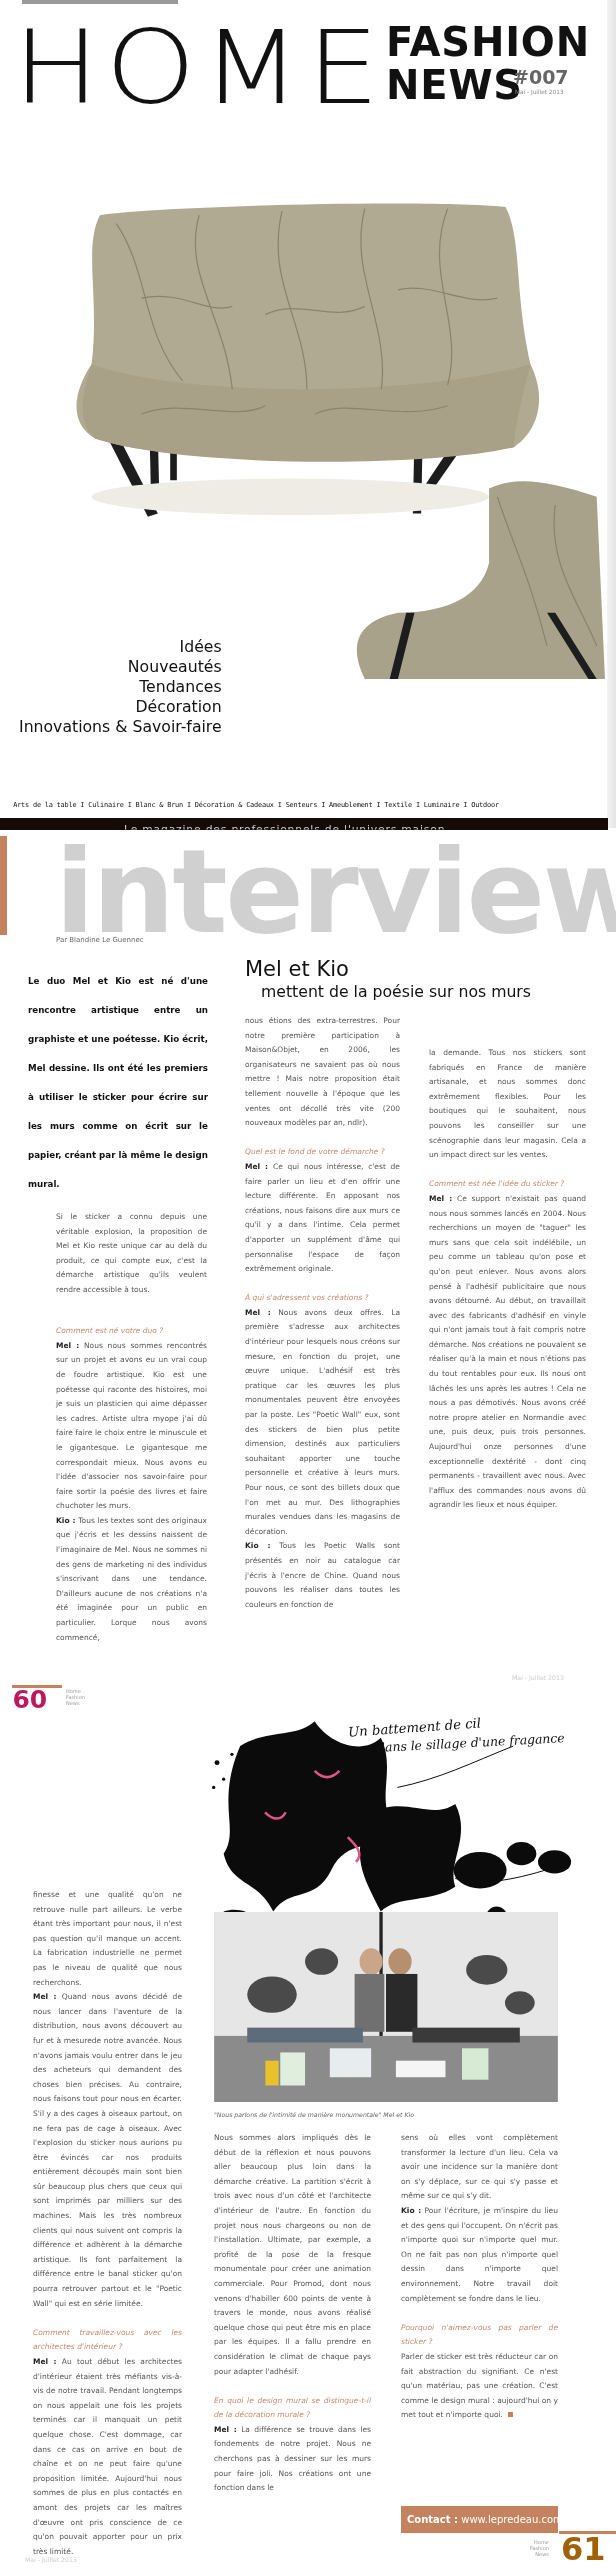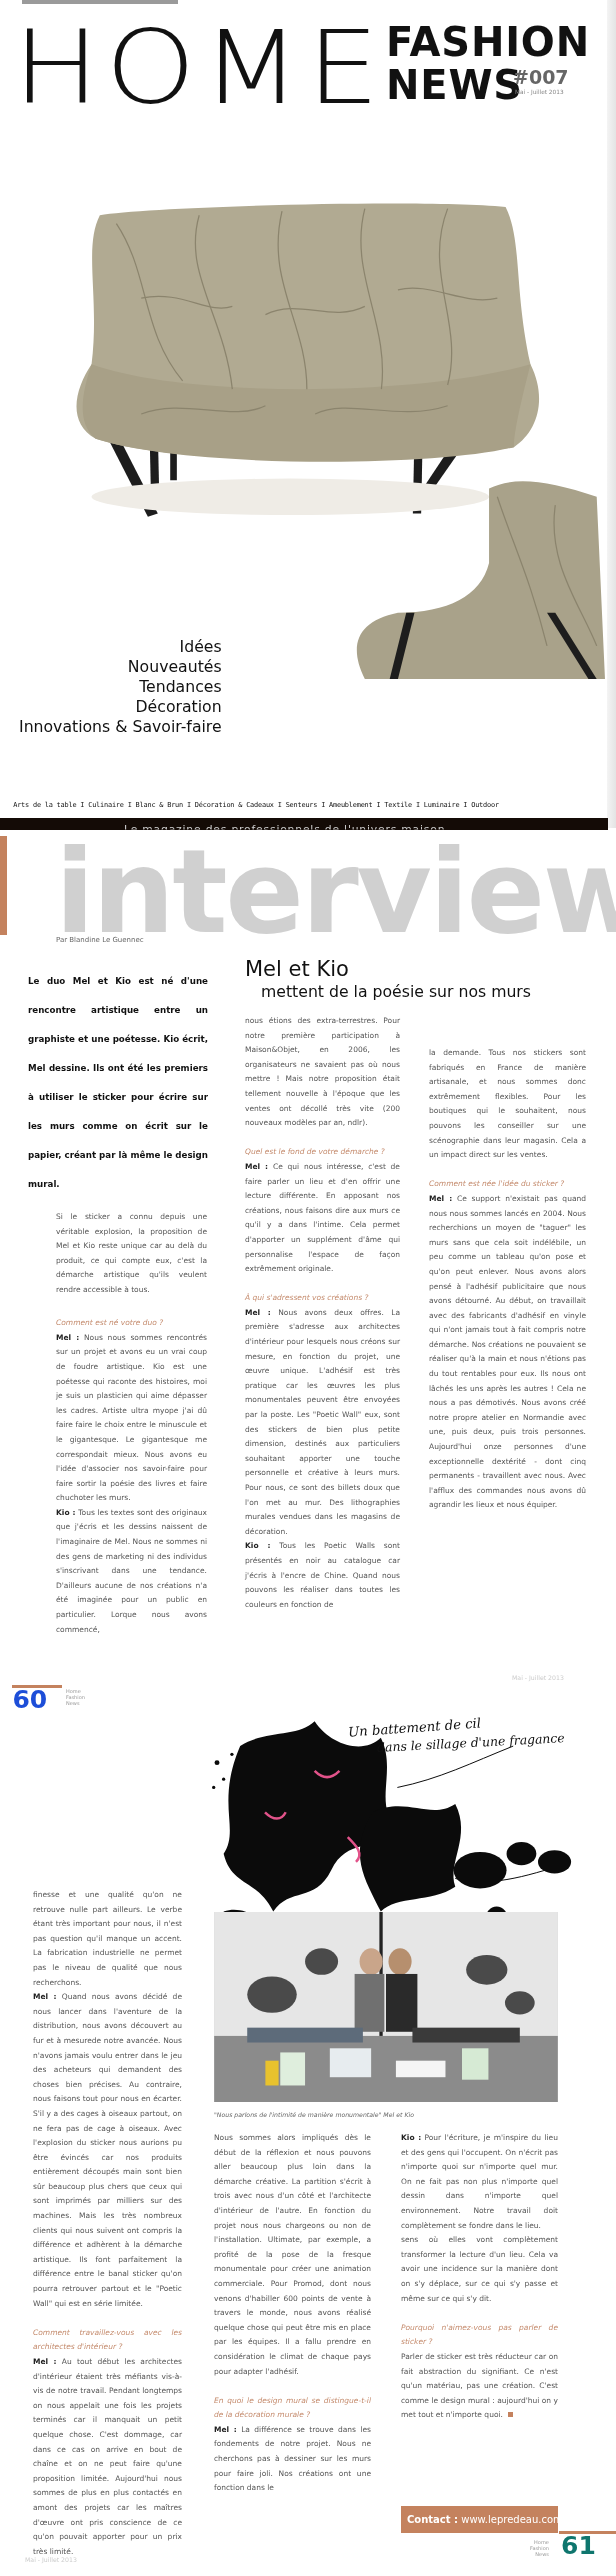--- a/index.html
+++ b/index.html
@@ -29,37 +29,37 @@
   .intro { position: absolute; left: 28px; top: 967px; width: 180px; font-family: "DejaVu Sans", sans-serif; font-weight: bold; font-size: 8.7px; line-height: 29px; color: #111; text-align: justify; }
   .headline1 { position: absolute; left: 245px; top: 959px; font-size: 21px; color: #111; line-height: 1; }
   .headline2 { position: absolute; left: 261px; top: 984px; font-size: 15.7px; color: #111; line-height: 1; }
 
   .col { position: absolute; font-size: 7.5px; line-height: 14.6px; color: #555; text-align: justify; }
   .col p { margin: 0; }
   .col .q { font-style: italic; color: #c48a6c; margin-top: 14.6px; }
   .col .spk { font-weight: bold; color: #222; }
   .col .gap { height: 14.6px; }
 
-  .foot60-num { position: absolute; left: 12.4px; top: 1687px; font-size: 25px; font-weight: bold; color: #1d4ed8; line-height: 1; text-align: right; }
+  .foot60-num { position: absolute; left: 12.4px; top: 1687px; font-size: 25px; font-weight: bold; color: #be185d; line-height: 1; text-align: right; }
   .foot60-bar { position: absolute; left: 12.4px; top: 1685px; width: 50px; height: 2.5px; background: #c4825e; }
   .foot60-logo { position: absolute; left: 66px; top: 1689px; font-size: 5px; line-height: 5.8px; color: #999; }
   .foot60-date { position: absolute; left: 512px; top: 1674px; font-size: 6.2px; color: #ccc; }
 
   
   .art { position: absolute; left: 207px; top: 1713px; width: 389px; height: 273px; }
   .art-quote1 { position: absolute; left: 348px; top: 1720px; font-family: "DejaVu Serif", serif; font-style: italic; font-size: 13.2px; color: #111; transform: rotate(-4deg); }
   .art-quote2 { position: absolute; left: 377px; top: 1735px; font-family: "DejaVu Serif", serif; font-style: italic; font-size: 12.4px; color: #111; transform: rotate(-3deg); }
   .photo { position: absolute; left: 214px; top: 1912px; width: 344px; height: 190px; background: #d8d8d8; overflow: hidden; }
   .caption { position: absolute; left: 214px; top: 2111px; font-size: 6.2px; font-style: italic; color: #666; }
 
   .contact-box { position: absolute; left: 401px; top: 2506px; width: 157px; height: 27px; background: #c4825e; }
   .contact-text { position: absolute; left: 407px; top: 2514px; font-size: 10px; color: #fff; white-space: nowrap; }
   .contact-text b { font-weight: bold; }
   .foot61-bar { position: absolute; left: 559px; top: 2531px; width: 58px; height: 2.5px; background: #c4825e; }
-  .foot61-num { position: absolute; left: 561px; top: 2533px; font-size: 25px; font-weight: bold; color: #0f766e; line-height: 1; }
+  .foot61-num { position: absolute; left: 561px; top: 2533px; font-size: 32px; font-weight: bold; color: #a16207; line-height: 1; }
   .foot61-logo { position: absolute; left: 530px; top: 2540px; font-size: 5px; line-height: 5.8px; color: #999; text-align: right; }
   .foot61-date { position: absolute; left: 25px; top: 2556px; font-size: 6.2px; color: #ccc; }
   .endmark { display: inline-block; width: 5px; height: 5px; background: #c4825e; margin-left: 5px; }
 </style>
 </head>
 <body>
 
 <section id="cover">
   <div class="topstrip"></div>
   <div class="rightedge"></div>
@@ -121,21 +121,21 @@
 <div class="orange-tab"></div>
 <div class="interview-word">interview</div>
 <div class="byline">Par Blandine Le Guennec</div>
 <div class="intro">Le duo Mel et Kio est né d'une rencontre artistique entre un graphiste et une poétesse. Kio écrit, Mel dessine. Ils ont été les premiers à utiliser le sticker pour écrire sur les murs comme on écrit sur le papier, créant par là même le design mural.</div>
 <div class="headline1">Mel et Kio</div>
 <div class="headline2">mettent de la poésie sur nos murs</div>
 
 <div class="col" style="left:56px; top:1210px; width:151px;">
   <p>Si le sticker a connu depuis une véritable explosion, la proposition de Mel et Kio reste unique car au delà du produit, ce qui compte eux, c'est la démarche artistique qu'ils veulent rendre accessible à tous.</p>
   <div class="gap"></div>
-  <p class="q" style="margin-top:4px">Comment est né votre duo ?</p>
+  <p class="q" style="margin-top:12px">Comment est né votre duo ?</p>
   <p><span class="spk">Mel :</span><span> Nous nous sommes rencontrés sur un projet et avons eu un vrai coup de foudre artistique. Kio est une poétesse qui raconte des histoires, moi je suis un plasticien qui aime dépasser les cadres. Artiste ultra myope j'ai dû faire faire le choix entre le minuscule et le gigantesque. Le gigantesque me correspondait mieux. Nous avons eu l'idée d'associer nos savoir-faire pour faire sortir la poésie des livres et faire chuchoter les murs.</span></p>
   <p><span class="spk">Kio :</span><span> Tous les textes sont des originaux que j'écris et les dessins naissent de l'imaginaire de Mel. Nous ne sommes ni des gens de marketing ni des individus s'inscrivant dans une tendance. D'ailleurs aucune de nos créations n'a été imaginée pour un public en particulier. Lorque nous avons commencé,</span></p>
 </div>
 
 <div class="col" style="left:245px; top:1014px; width:155px;">
   <p>nous étions des extra-terrestres. Pour notre première participation à Maison&amp;Objet, en 2006, les organisateurs ne savaient pas où nous mettre ! Mais notre proposition était tellement nouvelle à l'époque que les ventes ont décollé très vite (200 nouveaux modèles par an, ndlr).</p>
   <p class="q">Quel est le fond de votre démarche ?</p>
   <p><span class="spk">Mel :</span><span> Ce qui nous intéresse, c'est de faire parler un lieu et d'en offrir une lecture différente. En apposant nos créations, nous faisons dire aux murs ce qu'il y a dans l'intime. Cela permet d'apporter un supplément d'âme qui personnalise l'espace de façon extrêmement originale.</span></p>
   <p class="q">À qui s'adressent vos créations ?</p>
   <p><span class="spk">Mel :</span><span> Nous avons deux offres. La première s'adresse aux architectes d'intérieur pour lesquels nous créons sur mesure, en fonction du projet, une œuvre unique. L'adhésif est très pratique car les œuvres les plus monumentales peuvent être envoyées par la poste. Les "Poetic Wall" eux, sont des stickers de bien plus petite dimension, destinés aux particuliers souhaitant apporter une touche personnelle et créative à leurs murs. Pour nous, ce sont des billets doux que l'on met au mur. Des lithographies murales vendues dans les magasins de décoration.</span></p>
@@ -220,22 +220,22 @@
   <p><span class="spk">Mel :</span><span> Au tout début les architectes d'intérieur étaient très méfiants vis-à-vis de notre travail. Pendant longtemps on nous appelait une fois les projets terminés car il manquait un petit quelque chose. C'est dommage, car dans ce cas on arrive en bout de chaîne et on ne peut faire qu'une proposition limitée. Aujourd'hui nous sommes de plus en plus contactés en amont des projets car les maîtres d'œuvre ont pris conscience de ce qu'on pouvait apporter pour un prix très limité.</span></p>
 </div>
 
 <div class="col" style="left:214px; top:2131px; width:157px;">
   <p>Nous sommes alors impliqués dès le début de la réflexion et nous pouvons aller beaucoup plus loin dans la démarche créative. La partition s'écrit à trois avec nous d'un côté et l'architecte d'intérieur de l'autre. En fonction du projet nous nous chargeons ou non de l'installation. Ultimate, par exemple, a profité de la pose de la fresque monumentale pour créer une animation commerciale. Pour Promod, dont nous venons d'habiller 600 points de vente à travers le monde, nous avons réalisé quelque chose qui peut être mis en place par les équipes. Il a fallu prendre en considération le climat de chaque pays pour adapter l'adhésif.</p>
   <p class="q">En quoi le design mural se distingue-t-il de la décoration murale ?</p>
   <p><span class="spk">Mel :</span><span> La différence se trouve dans les fondements de notre projet. Nous ne cherchons pas à dessiner sur les murs pour faire joli. Nos créations ont une fonction dans le</span></p>
 </div>
 
 <div class="col" style="left:401px; top:2131px; width:157px;">
+  <p>sens où elles vont complètement transformer la lecture d'un lieu. Cela va avoir une incidence sur la manière dont on s'y déplace, sur ce qui s'y passe et même sur ce qui s'y dit.</p>
   <p><span class="spk">Kio :</span><span> Pour l'écriture, je m'inspire du lieu et des gens qui l'occupent. On n'écrit pas n'importe quoi sur n'importe quel mur. On ne fait pas non plus n'importe quel dessin dans n'importe quel environnement. Notre travail doit complètement se fondre dans le lieu.</span></p>
-  <p>sens où elles vont complètement transformer la lecture d'un lieu. Cela va avoir une incidence sur la manière dont on s'y déplace, sur ce qui s'y passe et même sur ce qui s'y dit.</p>
   <p class="q">Pourquoi n'aimez-vous pas parler de sticker ?</p>
   <p><span>Parler de sticker est très réducteur car on fait abstraction du signifiant. Ce n'est qu'un matériau, pas une création. C'est comme le design mural : aujourd'hui on y met tout et n'importe quoi.</span><span class="endmark"></span></p>
 </div>
 
 <div class="contact-box"></div>
 <div class="contact-text">
   <b>Contact :</b>
   <span>www.lepredeau.com</span>
 </div>
 <div class="foot61-bar"></div>

